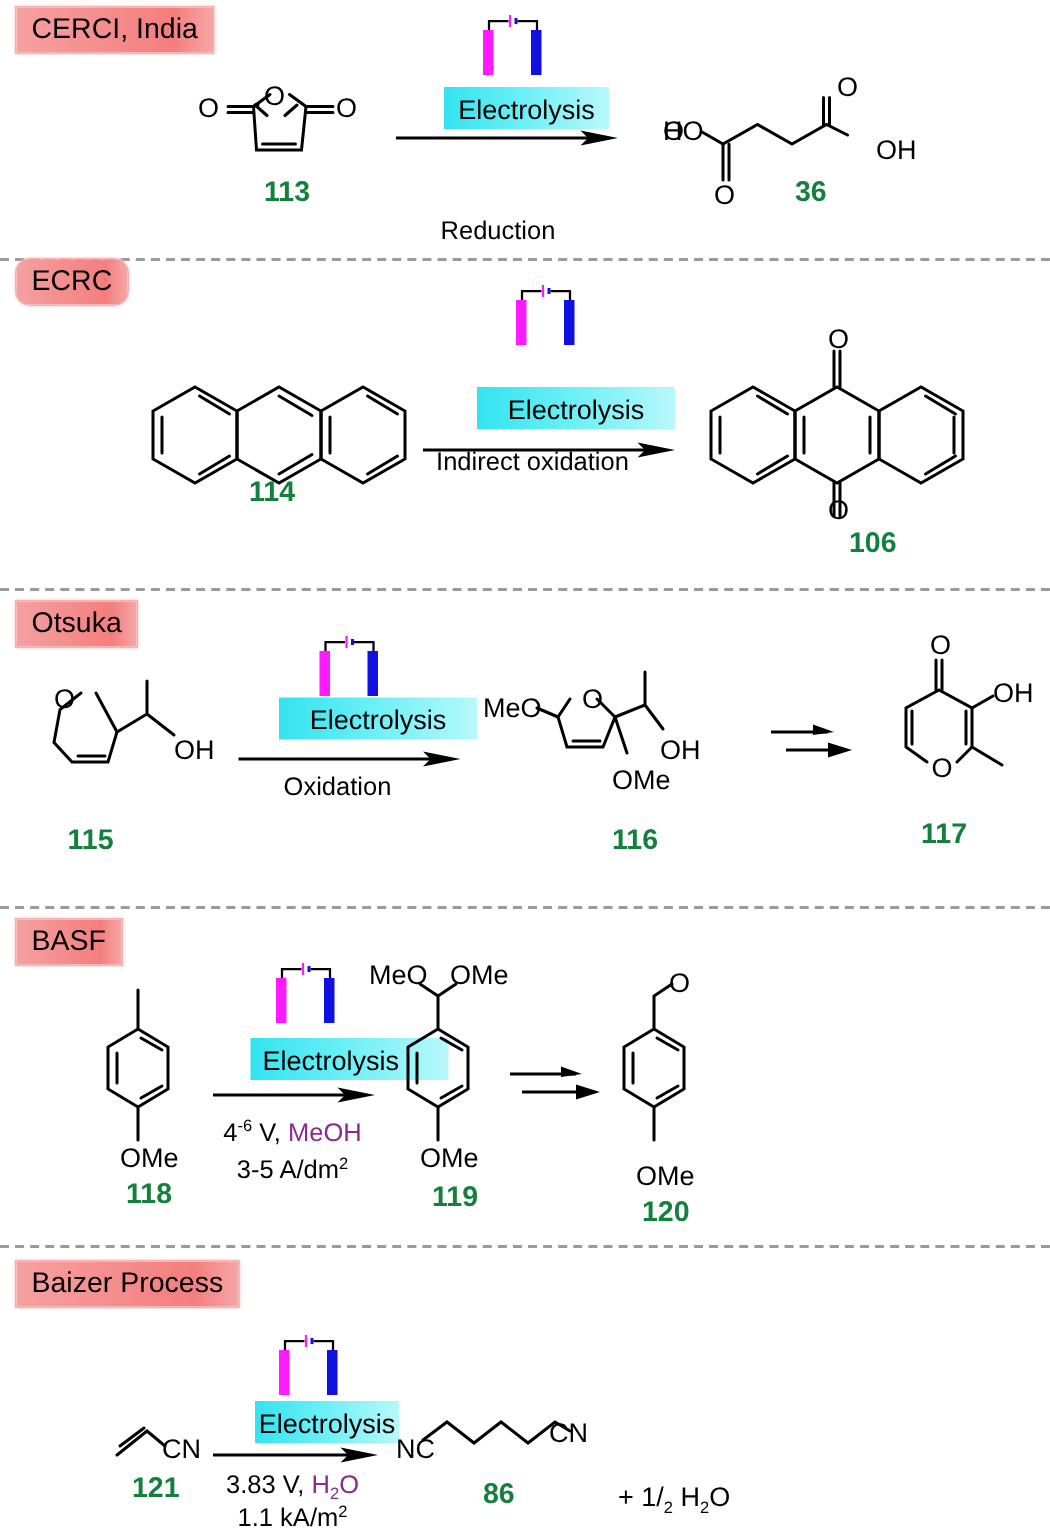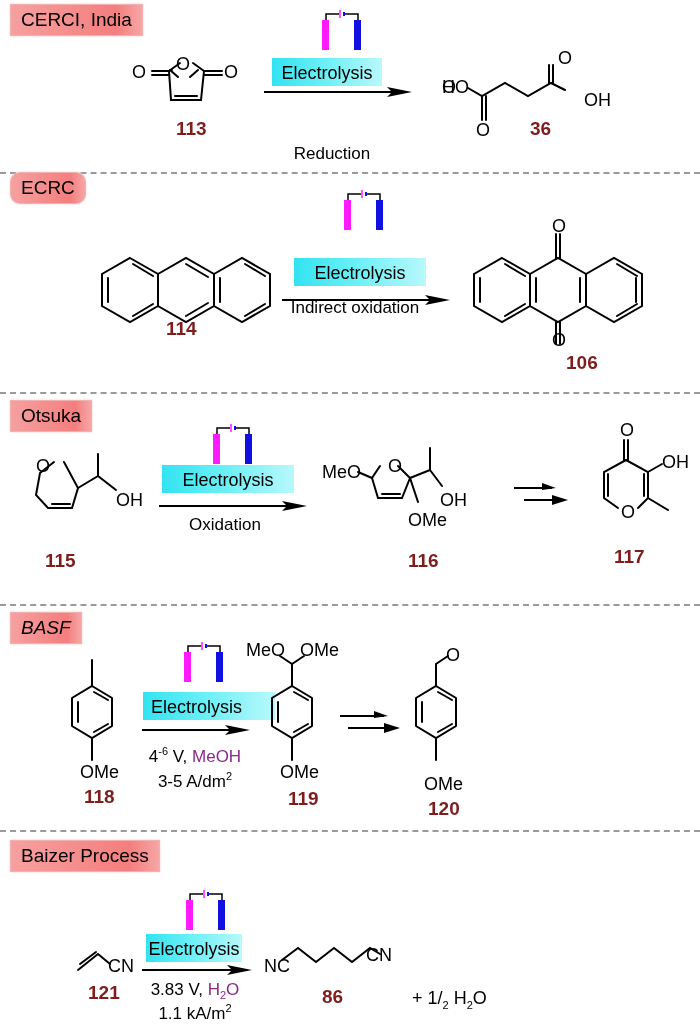--- a/index.html
+++ b/index.html
@@ -4,27 +4,27 @@
 <style>
   html, body { margin:0; padding:0; background:#ffffff; }
   body { width:700px; height:1024px; position:relative; overflow:hidden;
          font-family:"Liberation Sans", sans-serif; color:#000; }
   .tag { position:absolute; left:10px; height:30px; padding:0 10px;
          background:linear-gradient(to right,#f6a0a0,#f47e7e 80%,#f6a6a6);
          border:1px solid #f2b1b1; box-shadow:0 0 2px #f5c6c6;
          font-size:19px; line-height:30px; color:#000; white-space:nowrap; }
   .divider { position:absolute; left:0; width:700px; height:0;
              border-top:2px dashed #9a9a9a; }
-  .label { position:absolute; font-weight:bold; font-size:19px; color:#7f1d1d; }
+  .label { position:absolute; font-weight:bold; font-size:19px; color:#15803d; }
   .ch { position:absolute; font-size:18px; color:#000; white-space:nowrap; }
   .cond { position:absolute; font-size:17px; color:#000; white-space:nowrap; text-align:center; }
   .purple { color:#8b2a8b; }
   .elbox { position:absolute; height:28px;
            background:linear-gradient(to right,#33e3f0,#6ef0f6 50%,#b8f8fb);
-           font-size:18px; line-height:30px; text-align:center; color:#000; }
+           font-size:18px; line-height:30px; text-align:center; color:#000;margin-left:24px; }
   svg { position:absolute; overflow:visible; }
   .bond { stroke:#000; stroke-width:2; fill:none; stroke-linecap:round; }
 </style>
 </head>
 <body>
 
 <div class="tag" style="top:4px;">CERCI, India</div>
 
 <svg style="left:318px;top:8px;" width="50" height="44">
   <path d="M8 12 V6 H21 M27 6 H40 V12" stroke="#000" stroke-width="1.5" fill="none"></path>
@@ -159,21 +159,21 @@
   <path class="bond" d="M44 40 L44 20 M48 40 L48 20"></path>
   <path class="bond" d="M68 52 L82 44 M68 78 L88 90"></path>
 </svg>
 <div class="ch" style="left:620px;top:420px;">O</div>
 <div class="ch" style="left:662px;top:452px;">OH</div>
 <div class="ch" style="left:621px;top:502px;">O</div>
 <div class="label" style="left:614px;top:546px;">117</div>
 
 <div class="divider" style="top:604px;"></div>
 
-<div class="tag" style="top:612px;font-style:italic;">BASF</div>
+<div class="tag" style="top:612px;">BASF</div>
 <svg style="left:180px;top:640px;" width="50" height="44">
   <path d="M8 12 V6 H21 M27 6 H40 V12" stroke="#000" stroke-width="1.5" fill="none"></path>
   <line x1="22" y1="2" x2="22" y2="10" stroke="#ff1aff" stroke-width="1.5"></line>
   <line x1="26" y1="4" x2="26" y2="8" stroke="#1010e0" stroke-width="2"></line>
   <rect x="4" y="12" width="7" height="30" fill="#ff1aff"></rect>
   <rect x="36" y="12" width="7" height="30" fill="#1010e0"></rect>
 </svg>
 <div class="elbox" style="left:143px;top:692px;width:132px;text-align:left;padding-left:8px;box-sizing:border-box;">Electrolysis</div>
 <svg style="left:140px;top:724px;" width="110" height="12">
   <line x1="2" y1="6" x2="95" y2="6" stroke="#000" stroke-width="2"></line>

